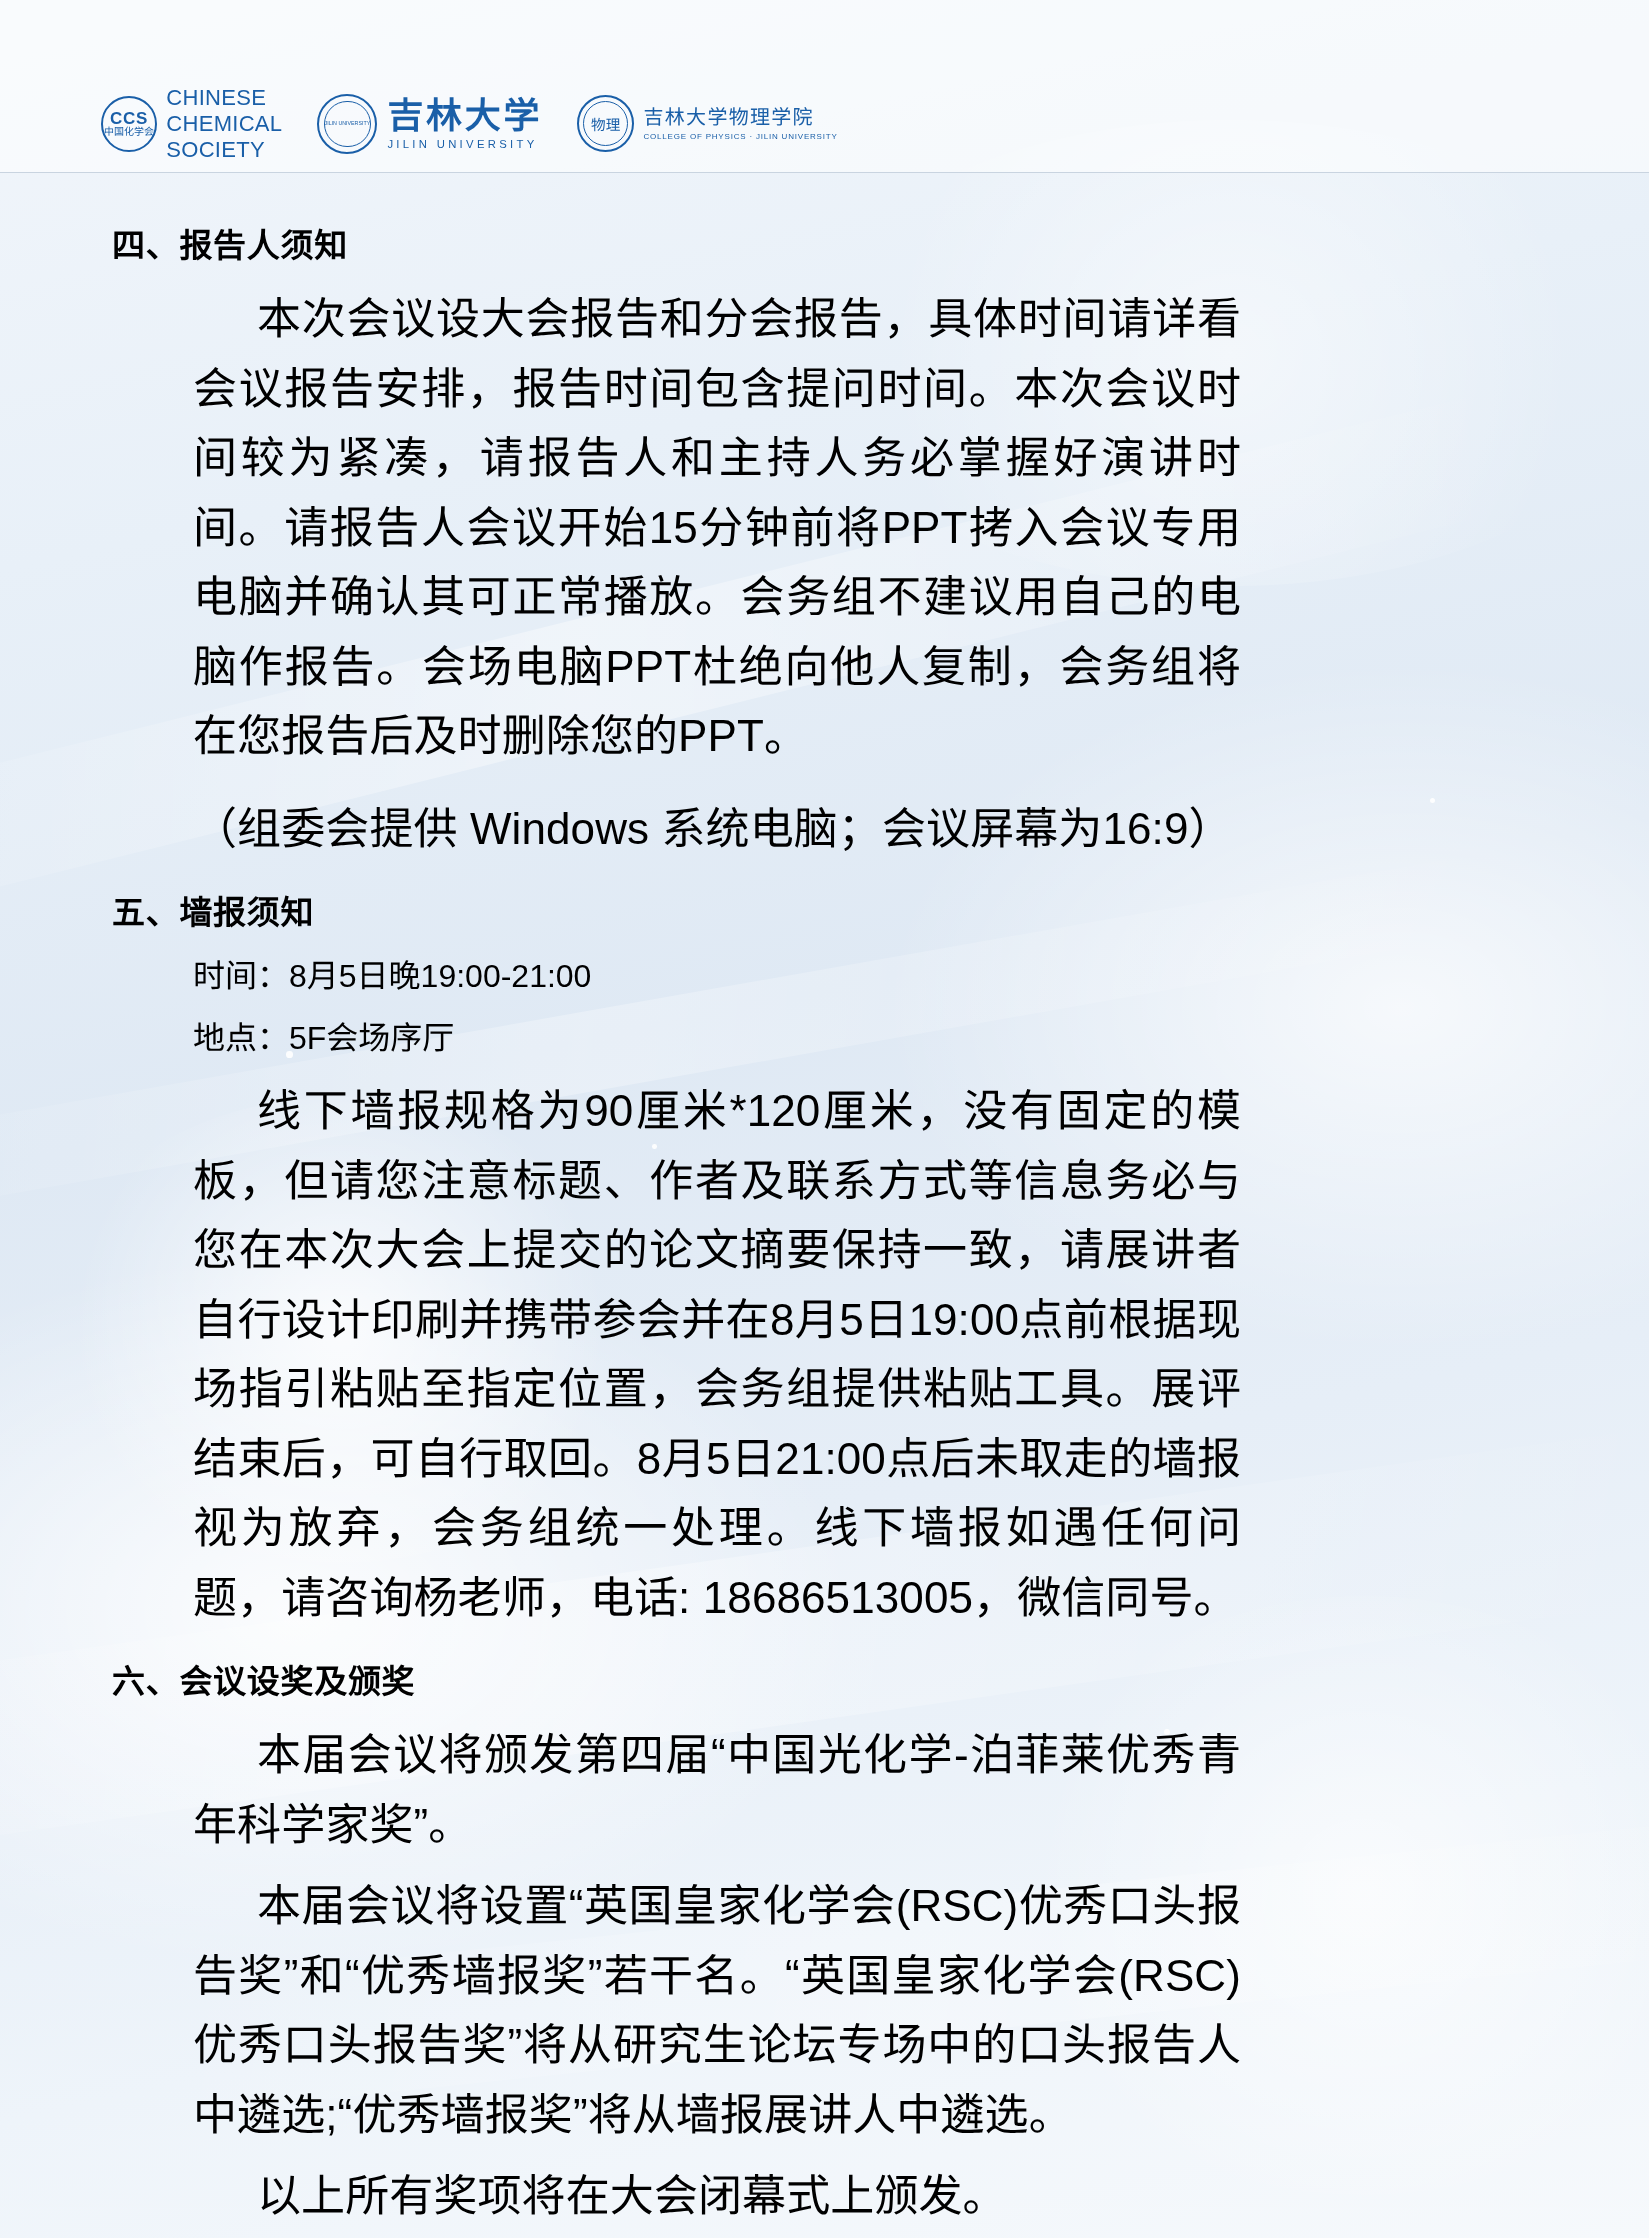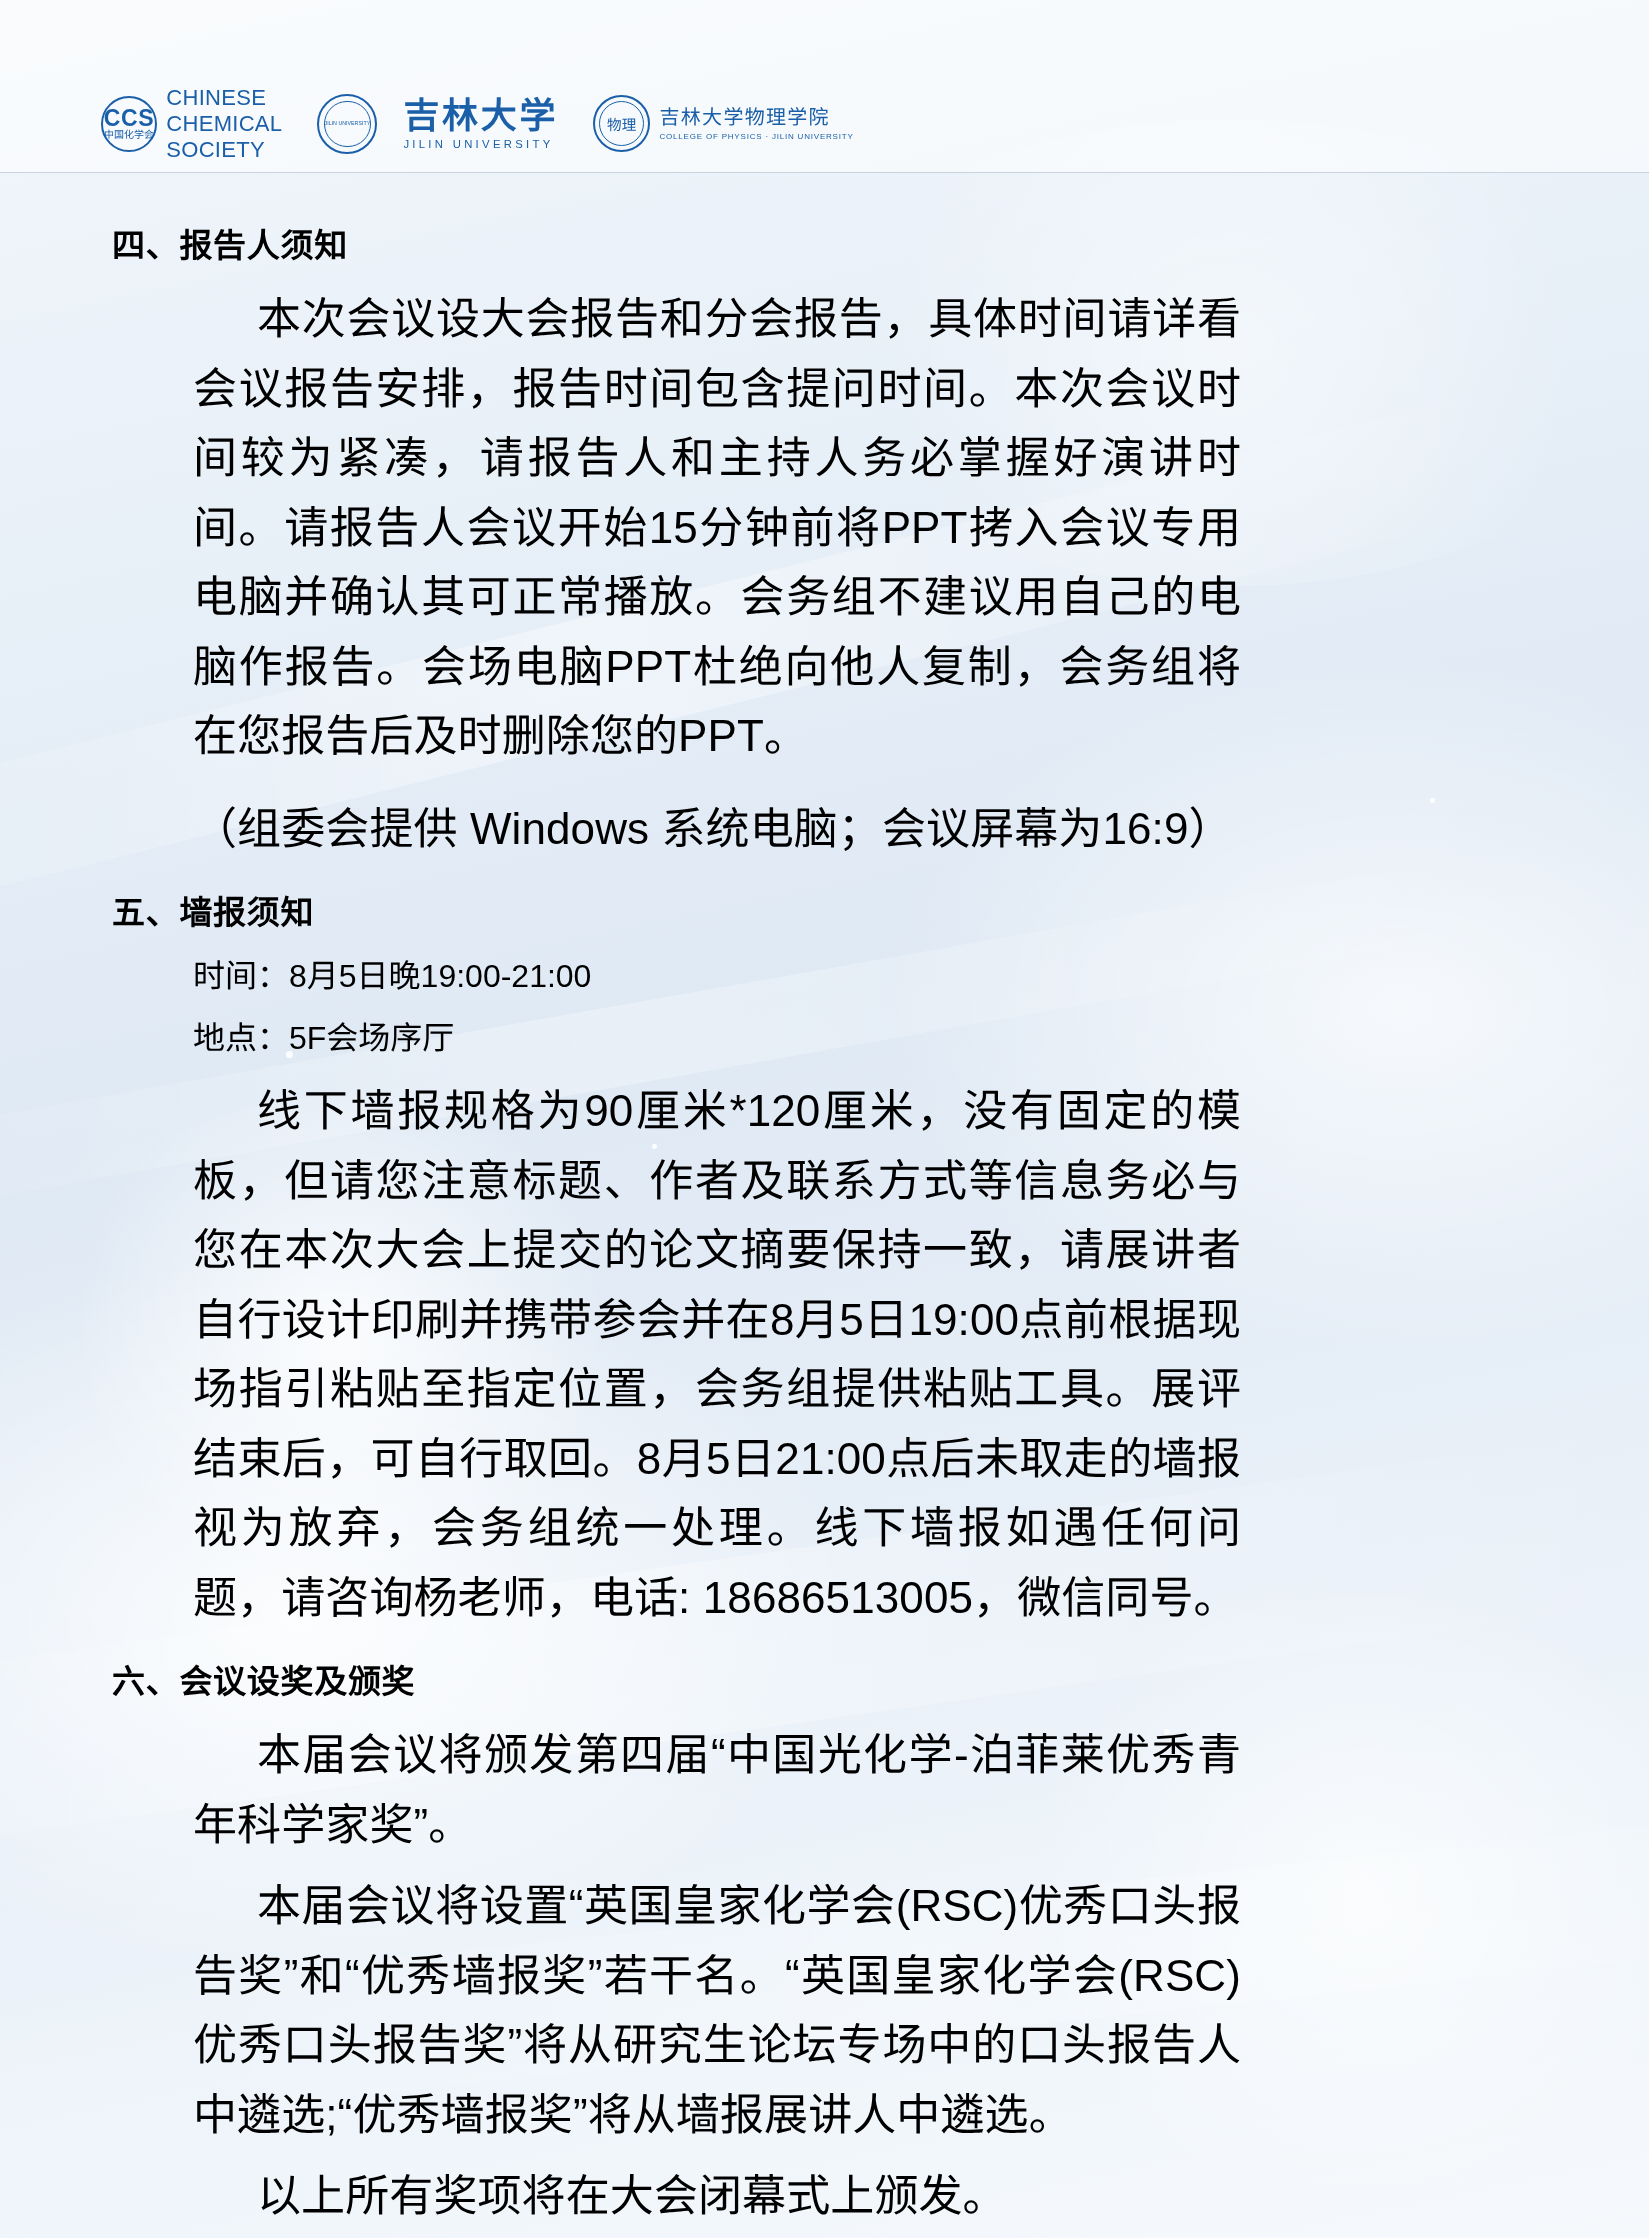--- a/index.html
+++ b/index.html
@@ -77,32 +77,32 @@
   .logo-ccs { display: flex; align-items: center; gap: 9.3px; }
   .ccs-mark {
     width: 52px; height: 52px;
     border: 2px solid #1a5fa8;
     border-radius: 50%;
     display: flex; flex-direction: column;
     align-items: center; justify-content: center;
     color: #1a5fa8;
     line-height: 1;
   }
-  .ccs-mark .m1 { font-size: 23px; font-weight: bold; letter-spacing: 0.7px; }
+  .ccs-mark .m1 { font-size: 17px; font-weight: bold; letter-spacing: 0.7px; }
   .ccs-mark .m2 { font-size: 10px; margin-top: 0; }
   .ccs-text {
     color: #1a5fa8;
     font-weight: normal;
     font-size: 22px;
     line-height: 1.18;
     letter-spacing: 0.3px;
   }
 
   
-  .logo-jlu { display: flex; align-items: center; gap: 26px; }
+  .logo-jlu { display: flex; align-items: center; gap: 10px; }
   .jlu-mark {
     width: 56px; height: 56px;
     border-radius: 50%;
     border: 2px solid #1a5fa8;
     display: flex; align-items: center; justify-content: center;
     color: #1a5fa8;
     font-size: 6px;
     text-align: center;
     line-height: 1.1;
     position: relative;

